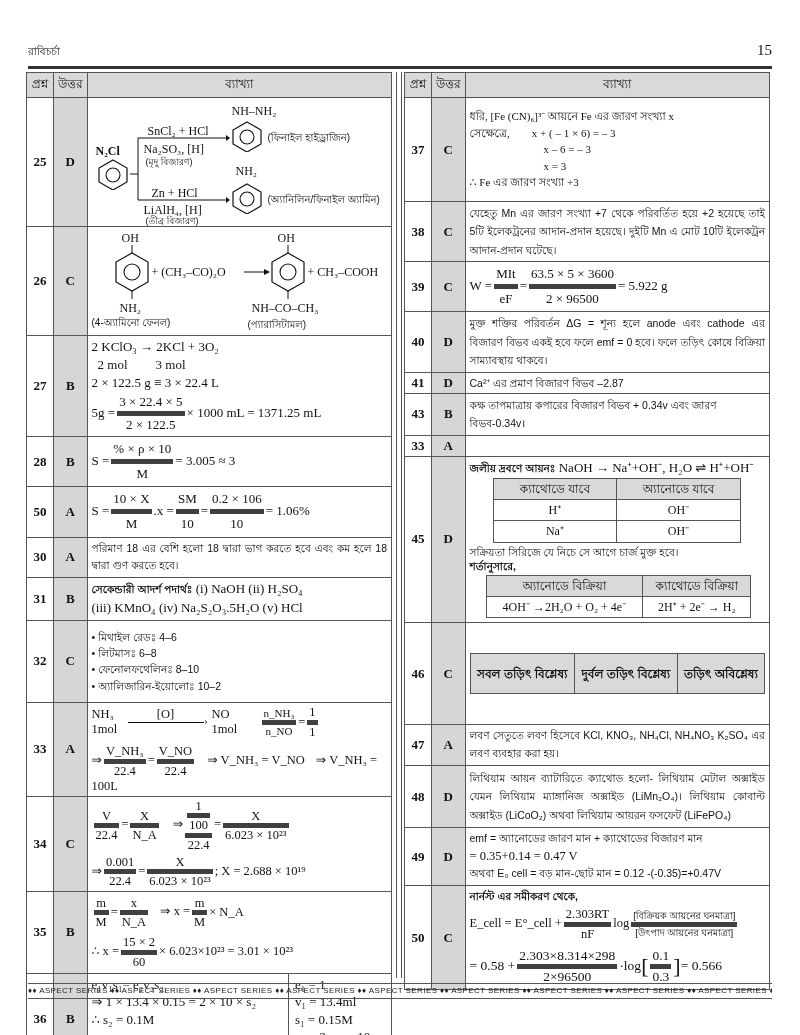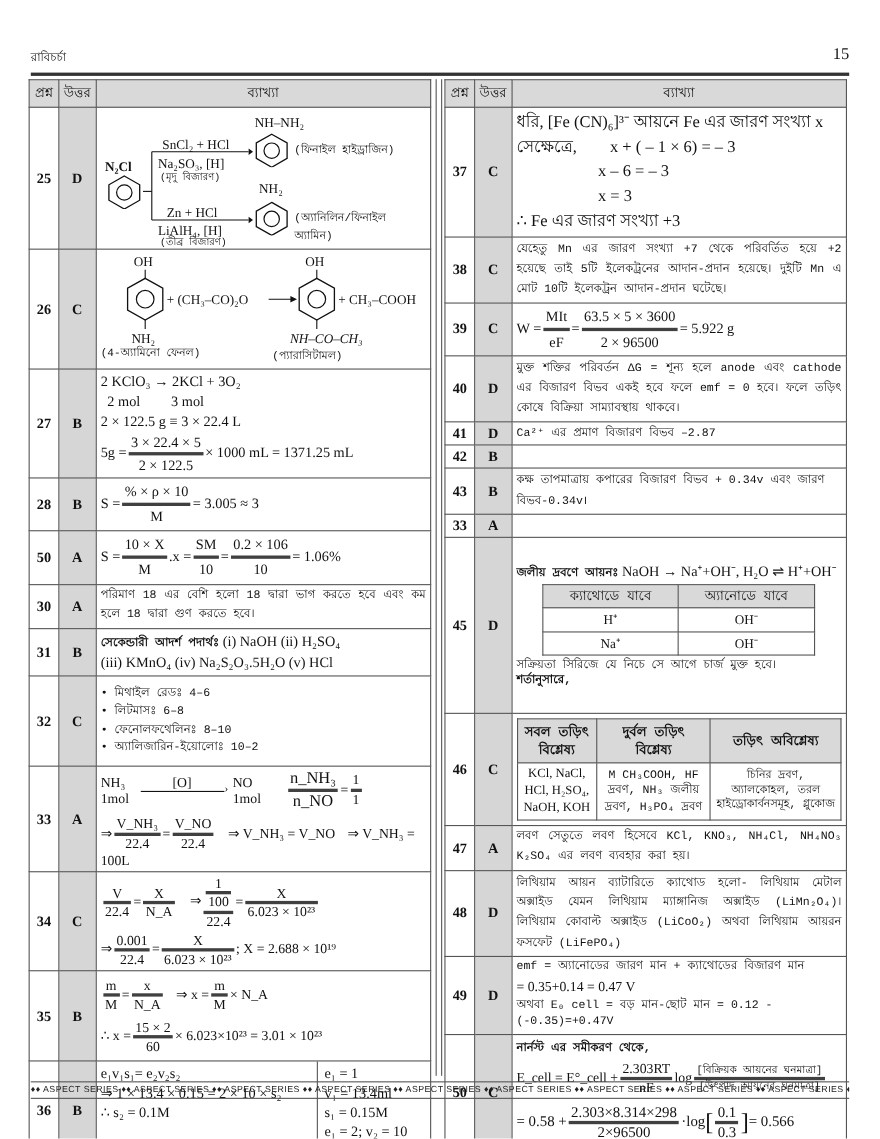--- a/index.html
+++ b/index.html
@@ -16,23 +16,23 @@
   .col.r { left:404px; width:366px; }
   .sep { position:absolute; top:72px; left:396px; width:4px; height:906px; border-left:1px solid #555; border-right:1px solid #555; }
 
   table.qa { border-collapse:collapse; width:100%; font-size:13px; }
   table.qa td, table.qa th { border:1px solid #555; padding:2px 4px; vertical-align:middle; }
   table.qa th { background:#d9d9d9; font-weight:normal; font-size:12px; height:16px; }
   table.qa td.q { width:18px; text-align:center; font-weight:bold; font-size:13px; }
   table.qa td.a { width:18px; text-align:center; font-weight:bold; background:#d6d6d6; font-size:13px; }
   table.qa td.e { line-height:1.55; }
   .frac { display:inline-block; vertical-align:middle; text-align:center; margin:0 2px; }
-  .frac .n { display:block; border-bottom:3px solid #404040; padding:0 2px; }
+  .frac .n { display:block; border-bottom:5px solid #404040; padding:0 2px; }
   .frac .d { display:block; padding:0 2px; }
-  .bn { font-family:Liberation Mono, monospace; font-size:10.5px; }
+  .bn { font-family:Liberation Sans, sans-serif; font-size:10.5px; }
   .bold { font-weight:bold; }
   .inner { border-collapse:collapse; margin:2px auto; font-size:12px; }
   .inner td, .inner th { border:1px solid #555; padding:1px 8px; text-align:center; }
   .inner th { background:#d9d9d9; font-weight:normal; }
   .footer { position:absolute; top:983px; left:28px; width:744px; height:14px; border-top:1px solid #555; border-bottom:1px solid #555; font-family:"Liberation Sans", sans-serif; font-size:8px; letter-spacing:0.4px; white-space:nowrap; overflow:hidden; line-height:14px; color:#222; }
   .two { display:flex; }
   .two > div { flex:1; }
   .two > div + div { border-left:1px solid #555; padding-left:6px; }
 </style>
 </head>
@@ -114,21 +114,21 @@
                 <polygon points="20,2 26,5 20,8" fill="#111"></polygon>
               </svg>
         <div style="position:absolute;left:186px;top:0;">OH</div>
         <svg style="position:absolute;left:176px;top:16px" width="40" height="56">
                 <line x1="20" y1="0" x2="20" y2="8" stroke="#111"></line>
                 <polygon points="20,8 36,17 36,37 20,46 4,37 4,17" fill="none" stroke="#111" stroke-width="1.2"></polygon>
                 <circle cx="20" cy="27" r="8" fill="none" stroke="#111" stroke-width="1.1"></circle>
                 <line x1="20" y1="46" x2="20" y2="54" stroke="#111"></line>
               </svg>
         <div style="position:absolute;left:216px;top:34px;">+ CH₃–COOH</div>
-        <div style="position:absolute;left:172px;top:70px;font-style:italic;">NH–CO–CH₃</div>
+        <div style="position:absolute;left:160px;top:70px;">NH–CO–CH₃</div>
         <div class="bn" style="position:absolute;left:156px;top:88px;font-size:10px;">(প্যারাসিটামল)</div>
       </div>
     </td>
   </tr>
 
   <tr style="height:98px">
     <td class="q">27</td>
     <td class="a">B</td>
     <td class="e" style="line-height:1.4;">
       <div>2 KClO₃ → 2KCl + 3O₂</div>
@@ -188,21 +188,21 @@
         <div style="width:76px;text-align:center;margin-top:-14px">
                 <div>[O]</div>
                 <div style="border-bottom:1px solid #111;position:relative;">
                   <span style="position:absolute;right:-4px;top:-7px;font-size:10px">›</span>
                 </div>
               </div>
         <div style="width:48px;margin-left:8px">
                 <div>NO</div>
                 <div>1mol</div>
               </div>
-        <span class="frac" style="font-size:15px">
+        <span class="frac" style="font-size:11px">
                 <span class="n">n_NH₃</span>
                 <span class="d">n_NO</span>
               </span>=<span class="frac">
                 <span class="n">1</span>
                 <span class="d">1</span>
               </span>
       </div>
       <div style="margin-top:4px">⇒<span class="frac"><span class="n">V_NH₃</span><span class="d">22.4</span></span>=<span class="frac"><span class="n">V_NO</span><span class="d">22.4</span></span> <span style="margin-left:8px">⇒ V_NH₃ = V_NO</span> <span style="margin-left:8px">⇒ V_NH₃ = 100L</span></div>
     </td>
   </tr>
@@ -253,21 +253,21 @@
   <tbody>
         <tr>
     <th class="bn">প্রশ্ন</th>
     <th class="bn">উত্তর</th>
     <th class="bn">ব্যাখ্যা</th>
   </tr>
 
   <tr style="height:104px">
     <td class="q">37</td>
     <td class="a">C</td>
-    <td class="e" style="line-height:1.5;font-size:15px">
+    <td class="e" style="line-height:1.5;font-size:11px">
       <div>ধরি, [Fe (CN)₆]³⁻ আয়নে Fe এর জারণ সংখ্যা x</div>
       <div style="white-space:pre">সেক্ষেত্রে,        x + ( – 1 × 6) = – 3</div>
       <div style="padding-left:74px">x – 6 = – 3</div>
       <div style="padding-left:74px">x = 3</div>
       <div>∴ Fe এর জারণ সংখ্যা +3</div>
     </td>
   </tr>
 
   <tr style="height:60px">
     <td class="q">38</td>
@@ -286,25 +286,20 @@
     <td class="a">D</td>
     <td class="e bn" style="text-align:justify;line-height:1.75">মুক্ত শক্তির পরিবর্তন ΔG = শূন্য হলে anode এবং cathode এর বিজারণ বিভব একই হবে ফলে emf = 0 হবে। ফলে তড়িৎ কোষে বিক্রিয়া সাম্যাবস্থায় থাকবে।</td>
   </tr>
 
   <tr style="height:20px">
     <td class="q">41</td>
     <td class="a">D</td>
     <td class="e bn">Ca²⁺ এর প্রমাণ বিজারণ বিভব –2.87</td>
   </tr>
 
-  <tr style="height:18px">
-    <td class="q">42</td>
-    <td class="a">B</td>
-    <td class="e"></td>
-  </tr>
 
   <tr style="height:40px">
     <td class="q">43</td>
     <td class="a">B</td>
     <td class="e bn" style="line-height:1.75">কক্ষ তাপমাত্রায় কপারের বিজারণ বিভব + 0.34v এবং জারণ বিভব-0.34v।</td>
   </tr>
 
   <tr style="height:18px">
     <td class="q">33</td>
     <td class="a">A</td>
@@ -327,39 +322,46 @@
                   <td>OH⁻</td>
                 </tr>
         <tr>
                   <td>Na⁺</td>
                   <td>OH⁻</td>
                 </tr>
       </tbody>
             </table>
       <div class="bn">সক্রিয়তা সিরিজে যে নিচে সে আগে চার্জ মুক্ত হবে।</div>
       <div class="bn bold">শর্তানুসারে,</div>
+      <table class="inner" style="width:90%;margin-left:16px">
+        <tbody>
+                <tr>
+                  <th class="bn">অ্যানোডে বিক্রিয়া</th>
+                  <th class="bn">ক্যাথোডে বিক্রিয়া</th>
+                </tr>
+        <tr>
+                  <td>4OH⁻ →2H₂O + O₂ + 4e⁻</td>
+                  <td>2H⁺ + 2e⁻ → H₂</td>
+                </tr>
+      </tbody>
+            </table>
     </td>
   </tr>
 
   <tr style="height:102px">
     <td class="q">46</td>
     <td class="a">C</td>
     <td class="e" style="padding:0 4px">
       <table class="inner" style="width:100%;margin:0;font-size:11.5px;line-height:1.35">
         <tbody>
                 <tr style="height:40px">
                   <th class="bn bold" style="font-weight:bold">সবল তড়িৎ বিশ্লেষ্য</th>
                   <th class="bn bold" style="font-weight:bold">দুর্বল তড়িৎ বিশ্লেষ্য</th>
                   <th class="bn bold" style="font-weight:bold">তড়িৎ অবিশ্লেষ্য</th>
                 </tr>
-        <tr>
-                  <td style="padding:2px 4px">KCl, NaCl, HCl, H₂SO₄, NaOH, KOH</td>
-                  <td class="bn" style="padding:2px 4px;font-size:10.5px">M CH₃COOH, HF দ্রবণ, NH₃ জলীয় দ্রবণ, H₃PO₄ দ্রবণ</td>
-                  <td class="bn" style="padding:2px 4px;font-size:10px">চিনির দ্রবণ, অ্যালকোহল, তরল হাইড্রোকার্বনসমূহ, গ্লুকোজ</td>
-                </tr>
       </tbody>
             </table>
     </td>
   </tr>
 
   <tr style="height:40px">
     <td class="q">47</td>
     <td class="a">A</td>
     <td class="e bn" style="text-align:justify;line-height:1.7">লবণ সেতুতে লবণ হিসেবে KCl, KNO₃, NH₄Cl, NH₄NO₃ K₂SO₄ এর লবণ ব্যবহার করা হয়।</td>
   </tr>

